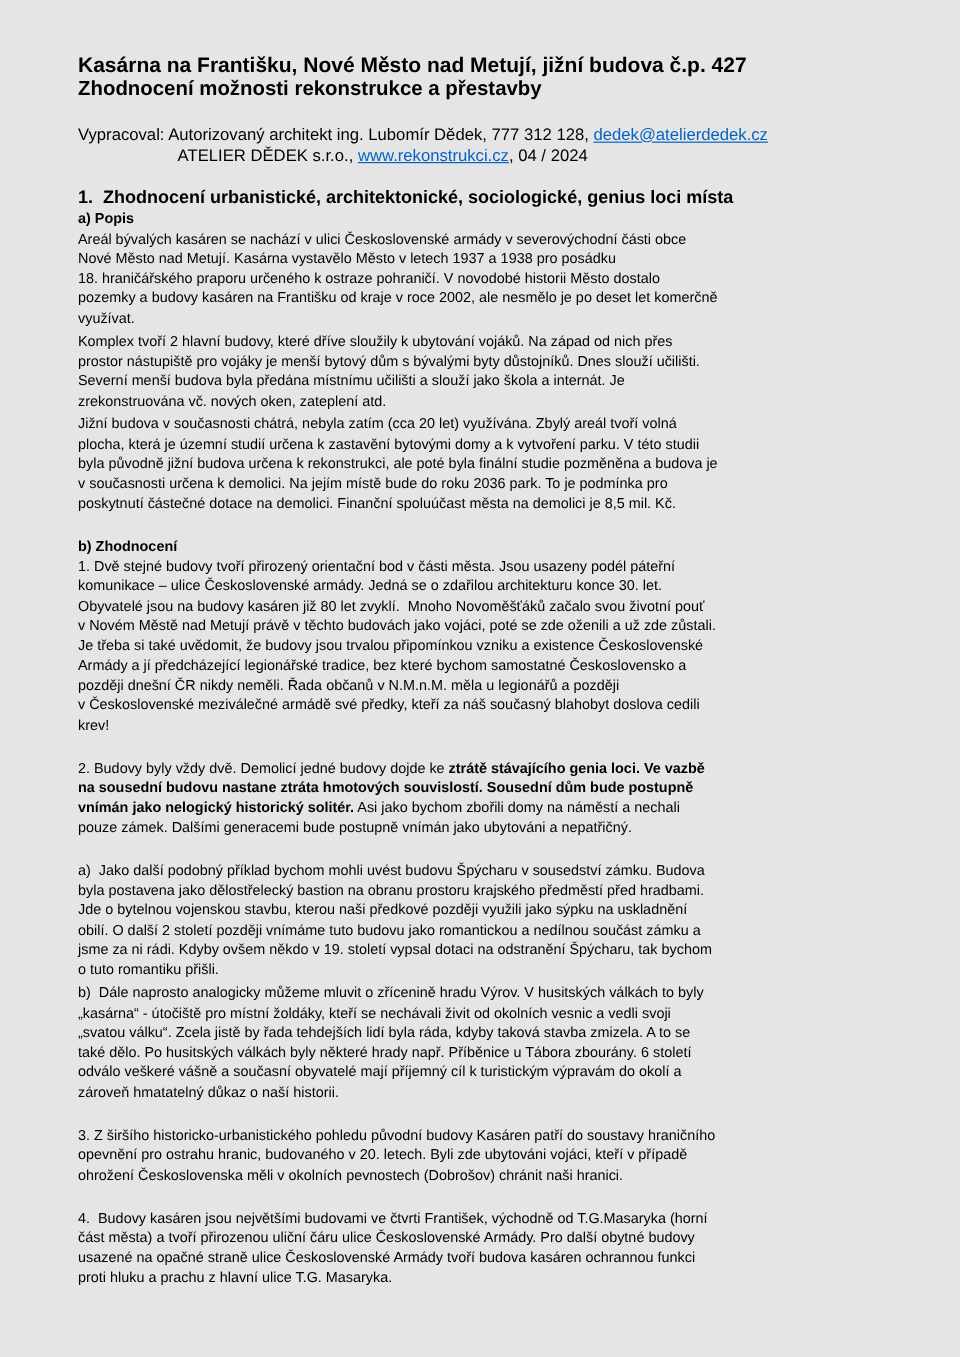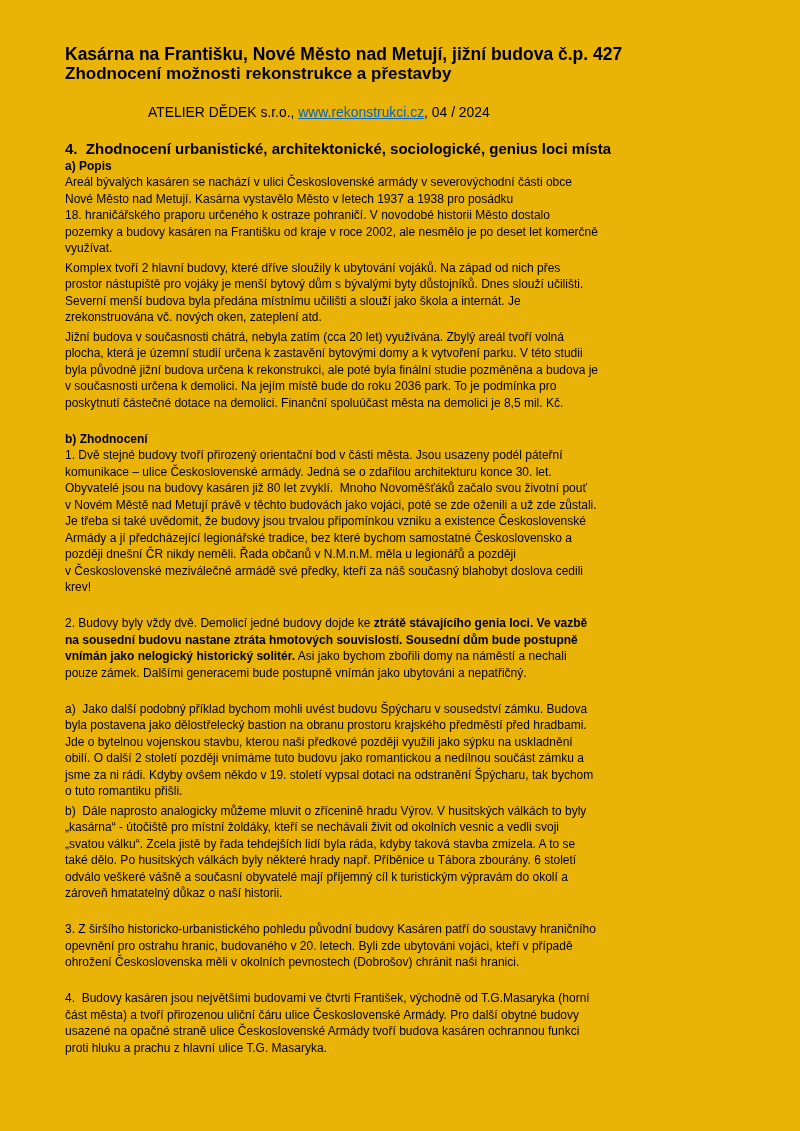--- a/index.html
+++ b/index.html
@@ -1,21 +1,21 @@
 <!DOCTYPE html>
 <html><head>
 <meta charset="utf-8">
 <style>
   html, body { margin: 0; padding: 0; background: #ffffff; }
   .doc {
     position: relative;
     width: 800px;
     height: 1131px;
     box-sizing: border-box;
-    background: #eab308;
+    background: #e5e5e5;
     padding: 44px 40px 20px 65px;
     color: #000000;
     font-family: "Liberation Sans", "DejaVu Sans", sans-serif;
     overflow: hidden;
   }
   .title {
     margin: 0;
     font-size: 17.5px;
     line-height: 21px;
     font-weight: bold;
@@ -58,24 +58,25 @@
   .seg-bold { font-weight: bold; }
 </style>
 </head>
 <body>
 
 <div class="doc">
   <h1 class="title">Kasárna na Františku, Nové Město nad Metují, jižní budova č.p. 427</h1>
   <h2 class="subtitle">Zhodnocení možnosti rekonstrukce a přestavby</h2>
 
   <div class="byline">
+    <div class="byline-line"><span>Vypracoval: Autorizovaný architekt ing. Lubomír Dědek, 777 312 128, </span><a class="doc-link">dedek@atelierdedek.cz</a></div>
     <div class="byline-line byline-indent"><span>ATELIER DĚDEK s.r.o., </span><a class="doc-link">www.rekonstrukci.cz</a><span>, 04 / 2024</span></div>
   </div>
 
-  <div class="heading">4.  Zhodnocení urbanistické, architektonické, sociologické, genius loci místa</div>
+  <div class="heading">1.  Zhodnocení urbanistické, architektonické, sociologické, genius loci místa</div>
 
   <div class="blocks">
       <div class="block label"><span class="seg-bold">a) Popis</span></div>
       <div class="block para"><span>Areál bývalých kasáren se nachází v ulici Československé armády v severovýchodní části obce
 Nové Město nad Metují. Kasárna vystavělo Město v letech 1937 a 1938 pro posádku
 18. hraničářského praporu určeného k ostraze pohraničí. V novodobé historii Město dostalo
 pozemky a budovy kasáren na Františku od kraje v roce 2002, ale nesmělo je po deset let komerčně
 využívat.</span></div>
       <div class="block para"><span>Komplex tvoří 2 hlavní budovy, které dříve sloužily k ubytování vojáků. Na západ od nich přes
 prostor nástupiště pro vojáky je menší bytový dům s bývalými byty důstojníků. Dnes slouží učilišti.

